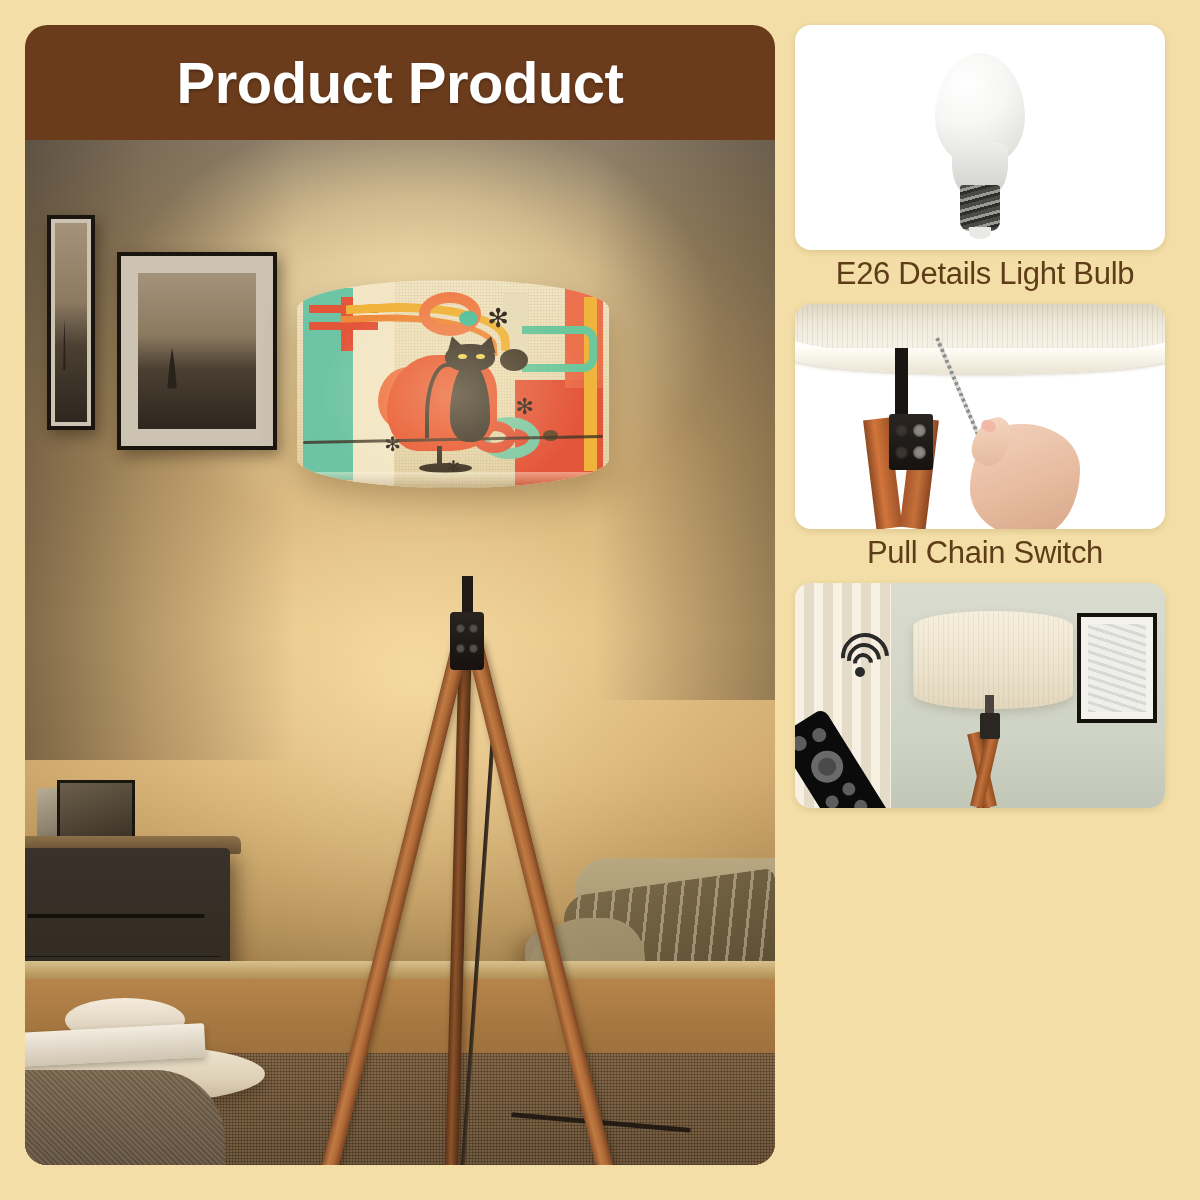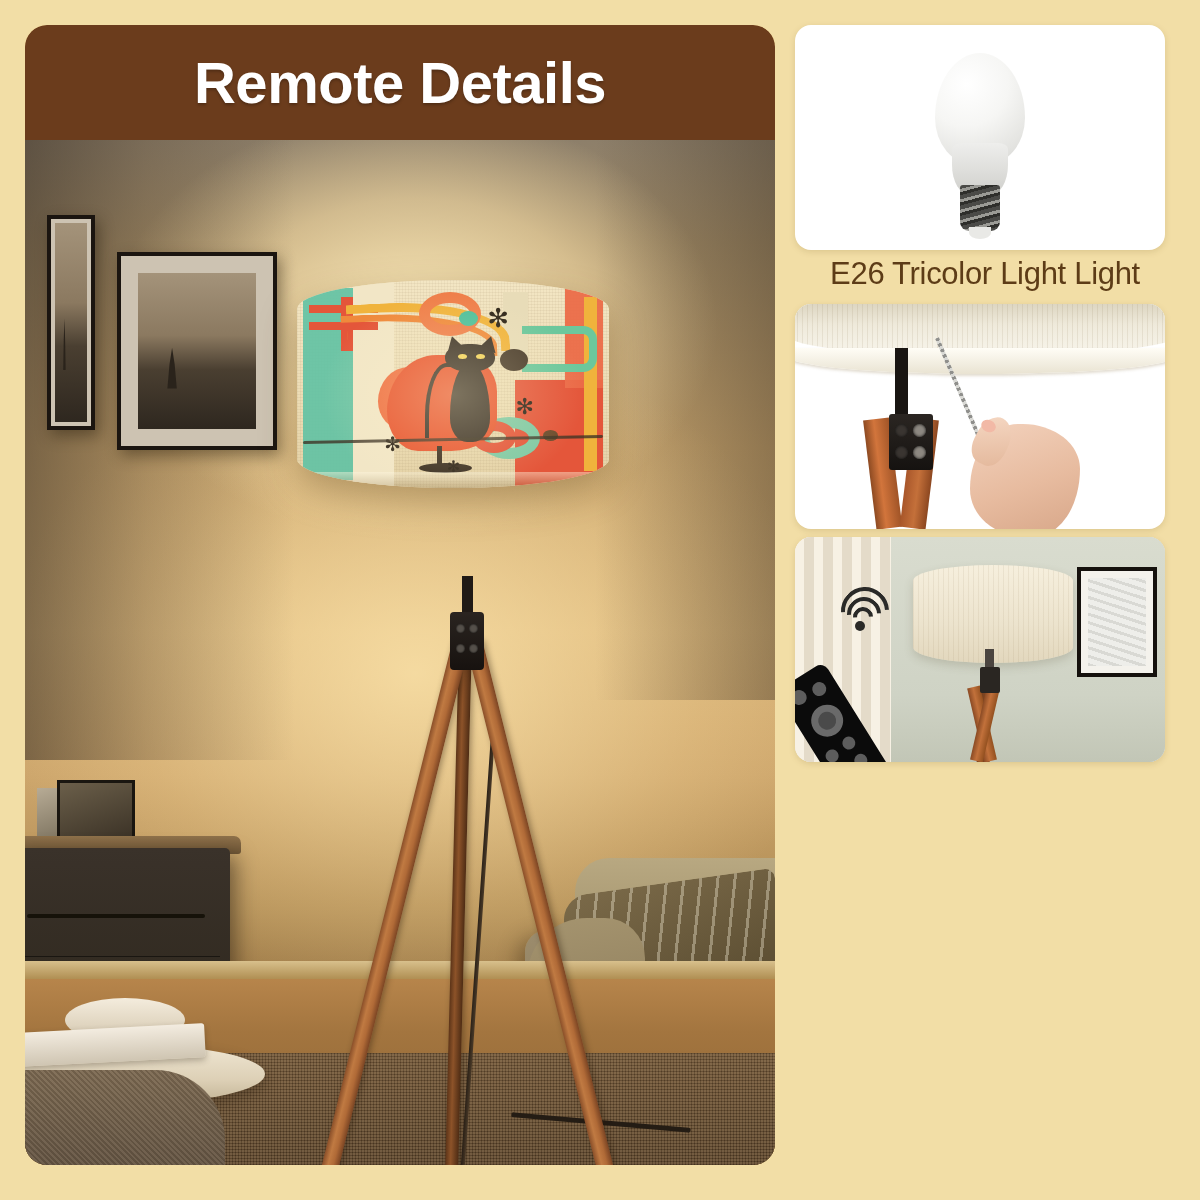--- a/index.html
+++ b/index.html
@@ -453,21 +453,21 @@
   .w2{ left:52px; top:60px; width:34px; height:34px; }
   .w3{ left:46px; top:50px; width:48px; height:48px; }
   .wdot{ position:absolute; left:60px; top:84px; width:10px; height:10px; border-radius:50%; background:#2a2a28; }
 </style>
 </head>
 <body>
 
 <div class="main-panel">
 
   <div class="banner">
-    <div class="banner-title">Remote Details</div>
+    <div class="banner-title">Product Product</div>
   </div>
 
   <div class="room">
     <div class="wall-shadow"></div>
     <div class="wall-shadow-r"></div>
 
     <div class="frame frame1">
       <div class="mat">
           <div class="art"></div>
         </div>
@@ -564,41 +564,42 @@
 <div class="right-col">
 
 
   <div class="feature">
     <div class="feature-card">
       <div class="bulb-glass"></div>
       <div class="bulb-neck"></div>
       <div class="bulb-base"></div>
       <div class="bulb-tip"></div>
     </div>
-    <div class="feature-label">E26 Tricolor Light Light</div>
+    <div class="feature-label">E26 Details Light Bulb</div>
   </div>
 
   <div class="feature">
     <div class="feature-card">
       <div class="pc-shade"></div>
       <div class="pc-shade2"></div>
       <div class="pc-leg pcl1"></div>
       <div class="pc-leg pcl2"></div>
       <div class="pc-pole"></div>
       <div class="pc-hub">
         <div class="pc-screw pcs1"></div>
         <div class="pc-screw pcs2"></div>
         <div class="pc-screw pcs3"></div>
         <div class="pc-screw pcs4"></div>
       </div>
       <div class="pc-chain"></div>
       <div class="pc-hand"></div>
       <div class="pc-thumb"></div>
       <div class="pc-nail"></div>
     </div>
+    <div class="feature-label">Pull Chain Switch</div>
   </div>
 
   <div class="feature">
     <div class="feature-card">
       <div class="rc-scene"></div>
       <div class="rc-wall"></div>
       <div class="rc-curtain"></div>
       <div class="rc-frame">
         <div class="rc-frame-art"></div>
       </div>

